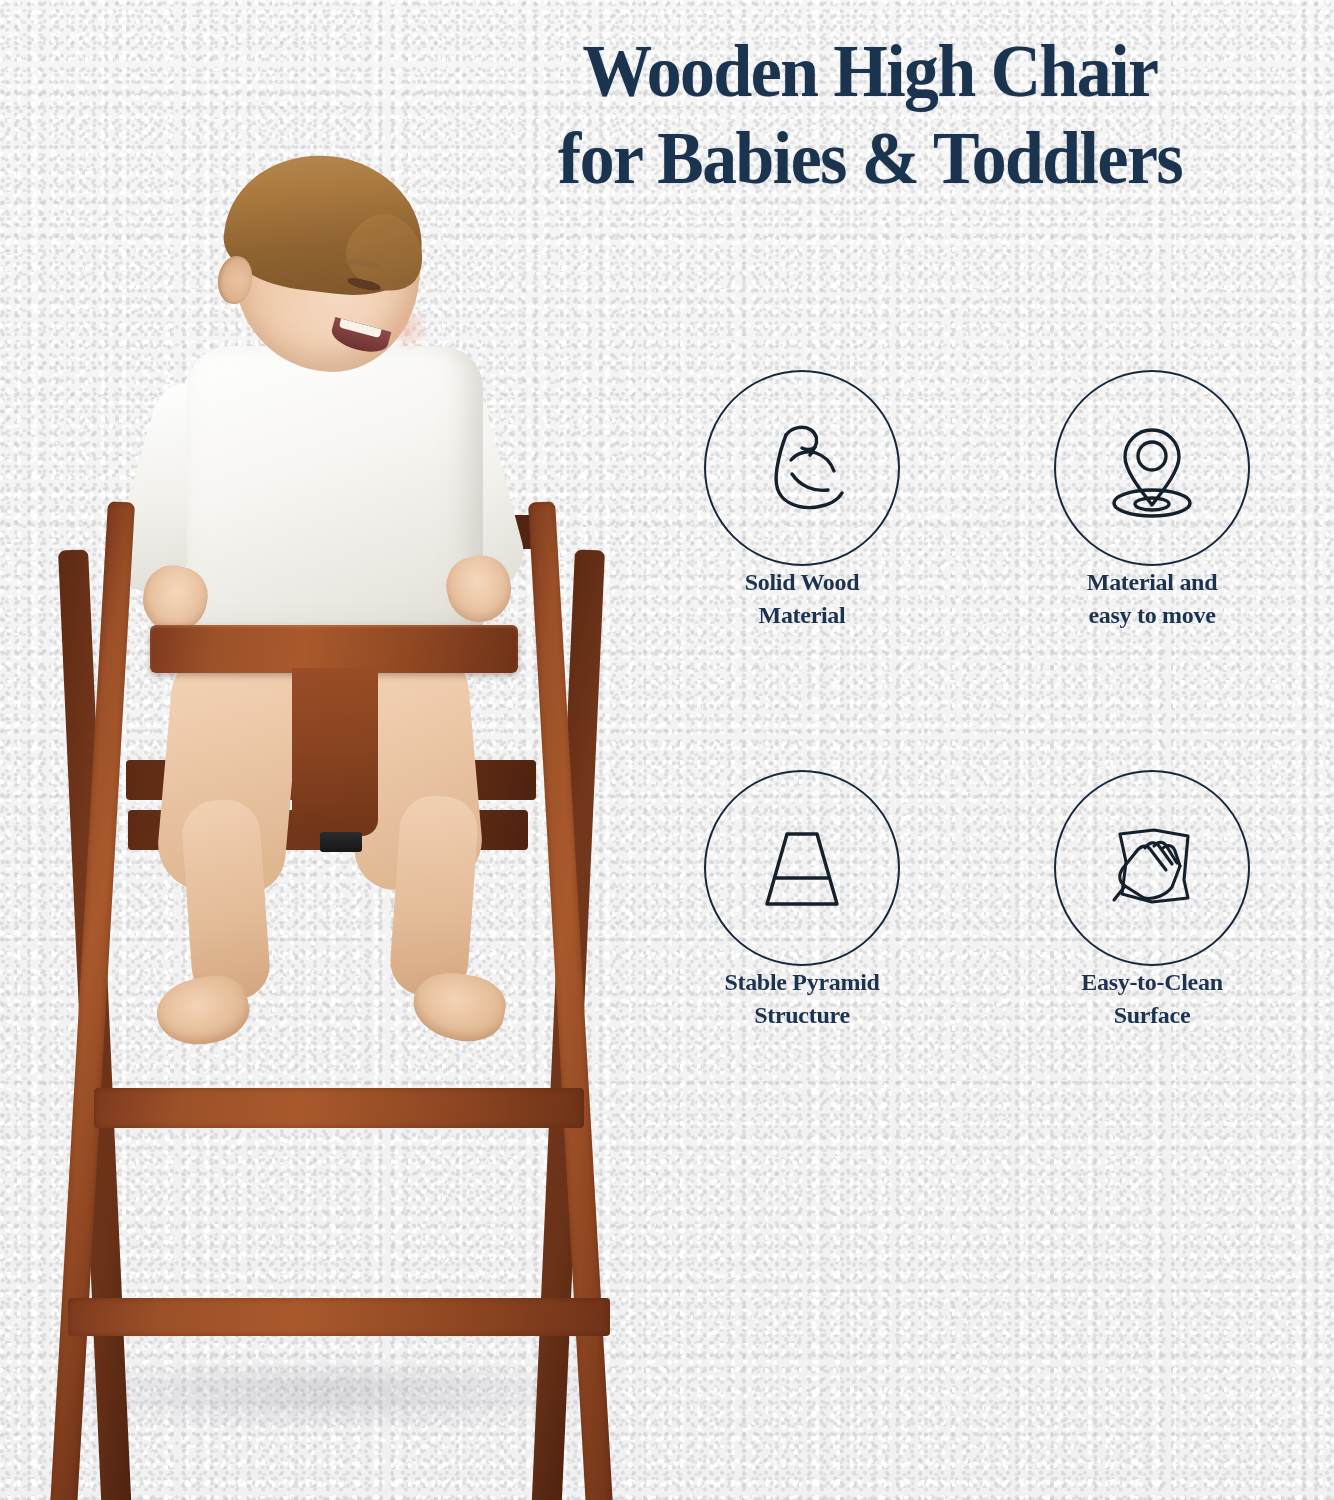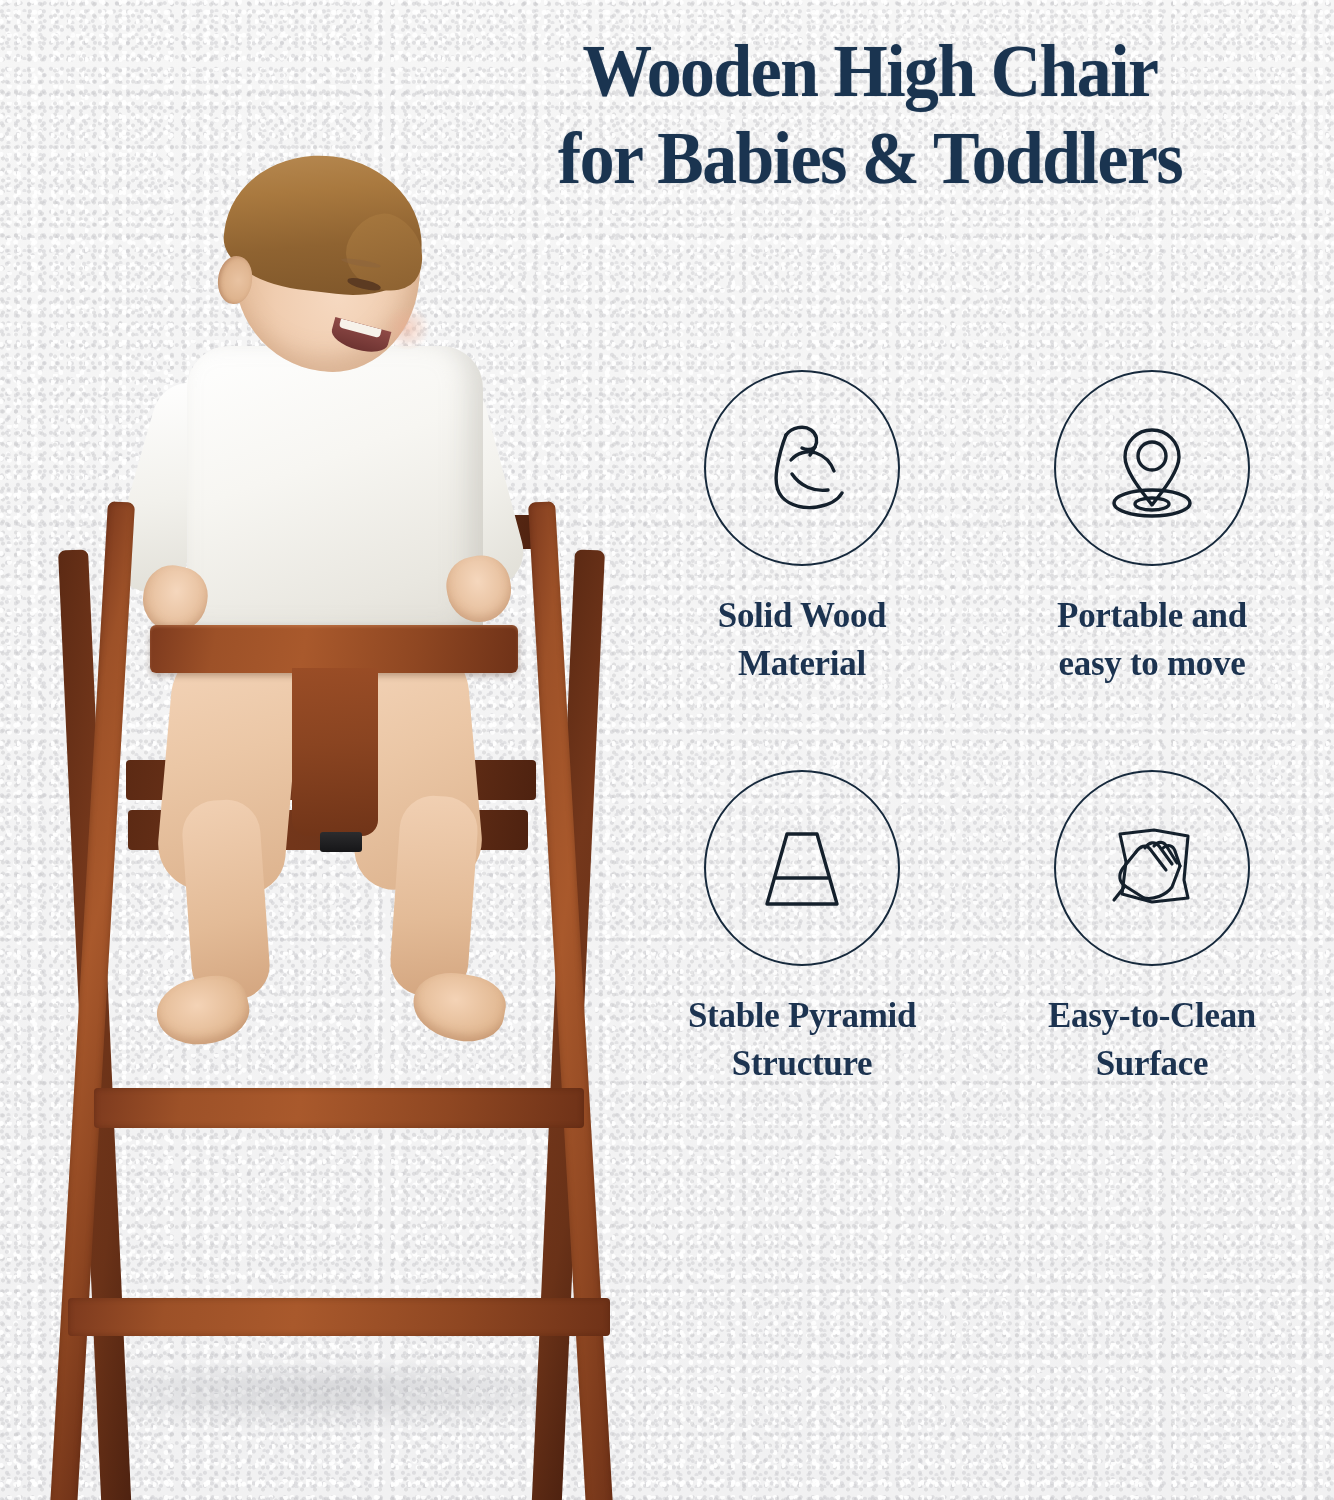--- a/index.html
+++ b/index.html
@@ -211,23 +211,22 @@
 
   .icon-circle{
     width:196px;height:196px;margin:0 auto;border-radius:50%;
     border:2px solid #16293c;
     display:flex;align-items:center;justify-content:center;
     box-sizing:border-box;
   }
   .icon-circle svg{display:block;}
 
   .feature-label{
-    margin-top:26px;
     color:#1c3350;
-    font-size:35px;
+    font-size:24px;
     line-height:1.36;
     font-weight:600;
     letter-spacing:-.3px;
     white-space:pre-line;
   }
 </style>
 </head>
 <body>
 
 <div id="canvas">
@@ -298,21 +297,21 @@
 
     <div class="feature f1">
       <div class="icon-circle">
         <svg width="120" height="120" viewBox="0 0 120 120" fill="none" stroke="#14202c" stroke-width="3.4" stroke-linecap="round" stroke-linejoin="round">
           <path d="M60 22 C45 22 33 34 33 49 C33 64 52 86 60 97 C68 86 87 64 87 49 C87 34 75 22 60 22 Z"></path>
           <circle cx="60" cy="48" r="14"></circle>
           <ellipse cx="60" cy="95" rx="38" ry="13"></ellipse>
           <ellipse cx="60" cy="96" rx="17" ry="6"></ellipse>
         </svg>
       </div>
-      <div class="feature-label">Portable and
+      <div class="feature-label">Material and
 easy to move</div>
     </div>
 
     <div class="feature f3">
       <div class="icon-circle">
         <svg width="120" height="120" viewBox="0 0 120 120" fill="none" stroke="#14202c" stroke-width="3.1" stroke-linecap="round" stroke-linejoin="round">
           <path d="M28 26 L62 22 L96 28 L92 72 L96 90 L60 94 L30 86 L34 54 Z"></path>
           <path d="M44 44 C48 38 54 36 58 41 L74 62"></path>
           <path d="M53 40 C57 34 63 33 67 38 L80 56"></path>
           <path d="M62 38 C66 33 72 33 75 39 L85 55"></path>

